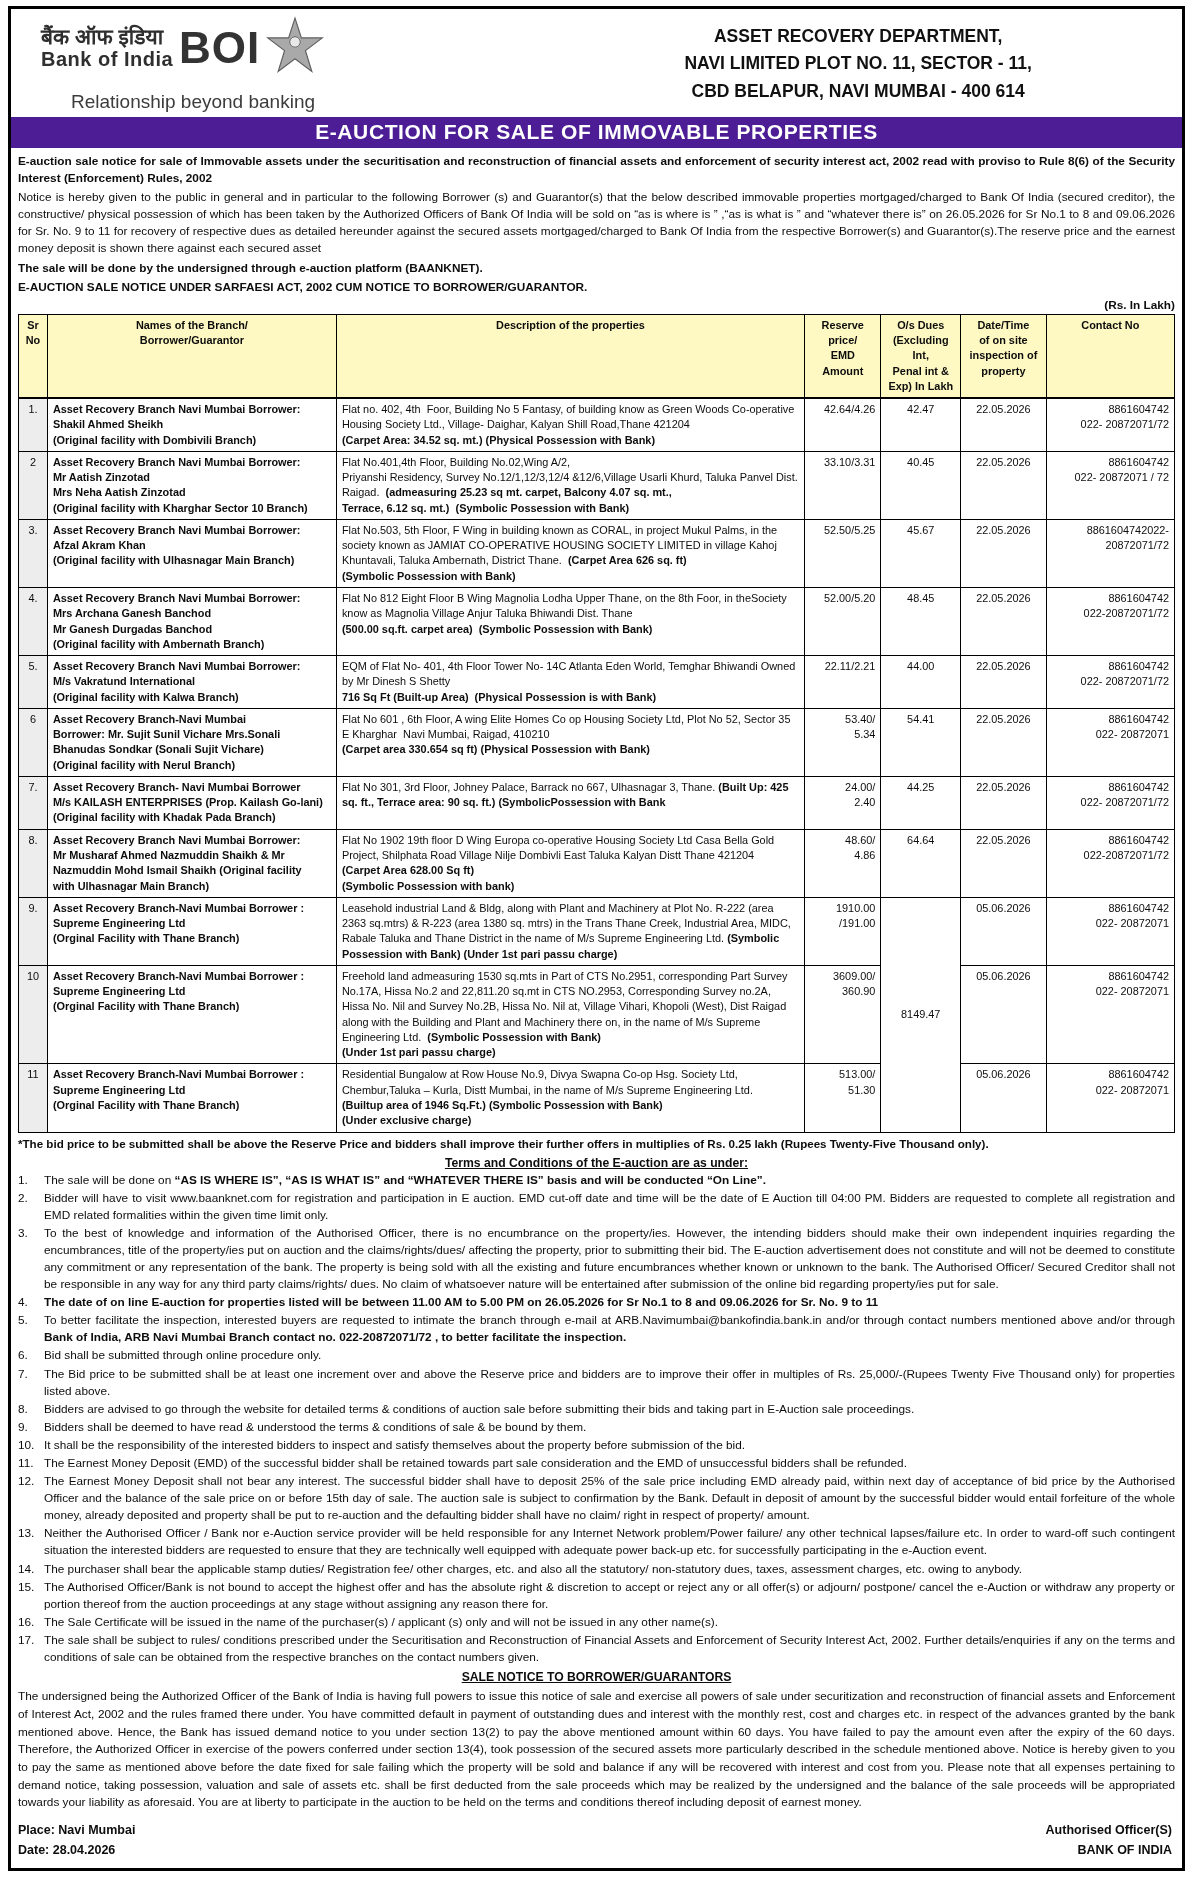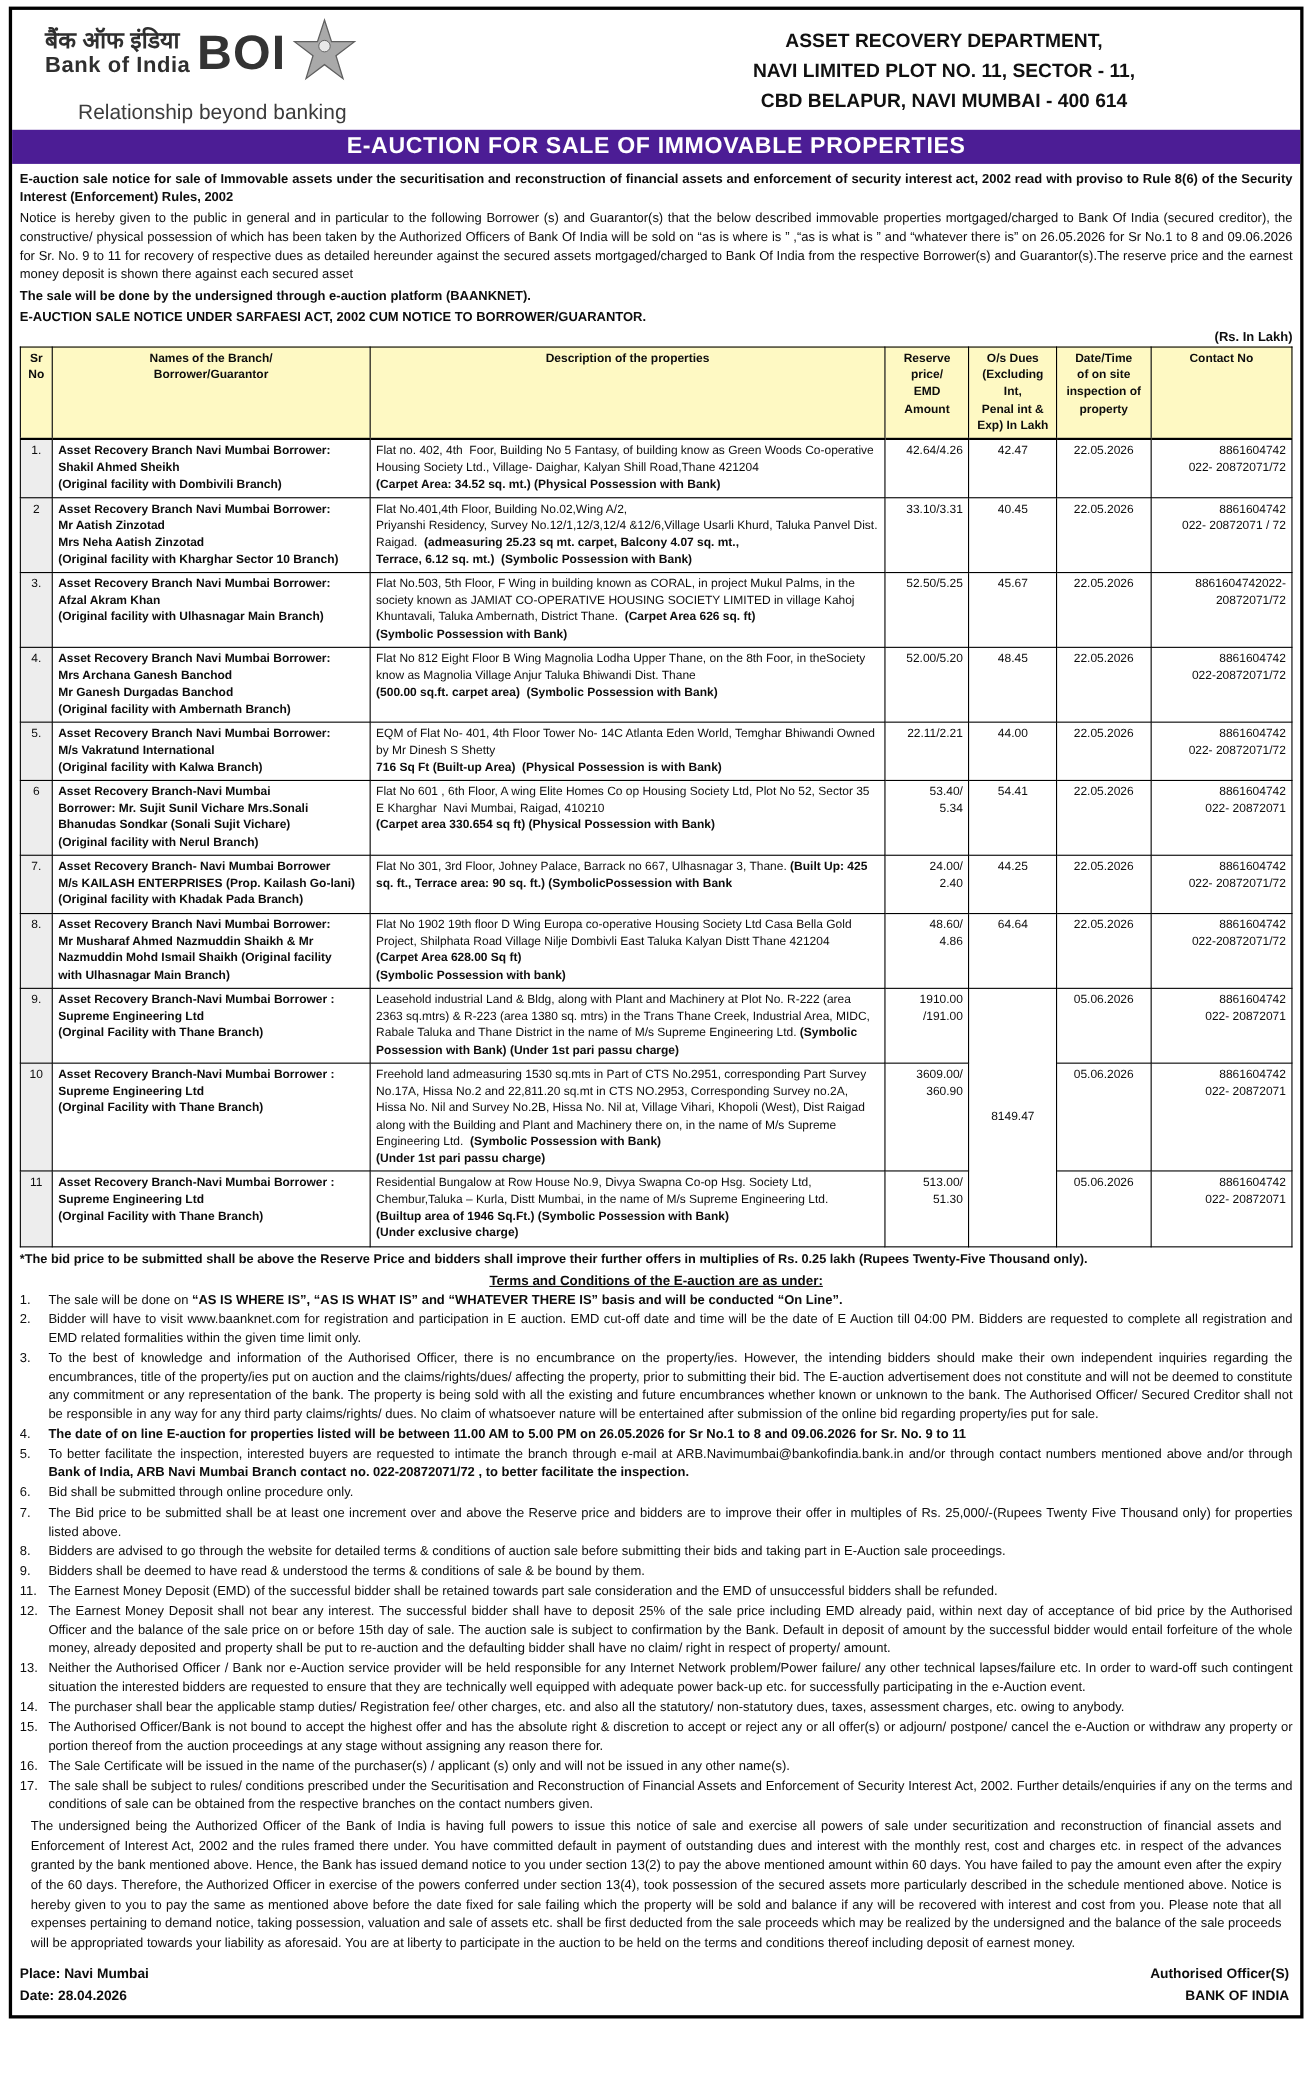--- a/index.html
+++ b/index.html
@@ -35,21 +35,21 @@
   .c-date{text-align:center;}
   .c-con{text-align:right;white-space:pre-line;}
   col.w-sr{width:2.5%;}col.w-borr{width:25%;}col.w-desc{width:40.5%;}col.w-res{width:6.6%;}col.w-dues{width:6.9%;}col.w-date{width:7.4%;}col.w-con{width:11.1%;}
   
   .footnote{font-weight:bold;font-size:11.6px;padding:4px 7px 2px 7px;}
   .sec-title{text-align:center;font-weight:bold;font-size:12.2px;text-decoration:underline;margin:4px 0 2px 0;}
   ol.terms{list-style:none;margin:0;padding:0 7px;}
   ol.terms li{display:flex;font-size:11.8px;line-height:1.45;margin:1px 0;}
   ol.terms .num{width:26px;flex:none;}
   ol.terms .txt{flex:1;text-align:justify;}
-  .sale-body{padding:2px 17px;font-size:11.8px;line-height:1.5;text-align:justify;}
+  .sale-body{padding:2px 7px;font-size:11.8px;line-height:1.5;text-align:justify;}
   
   .ftr{display:flex;justify-content:space-between;font-weight:bold;font-size:12.5px;padding:6px 10px 8px 7px;}
   .ftr div{line-height:1.6;}
   .ftr .right{text-align:right;}
   .star{flex:none;}
 </style>
 </head>
 <body>
 
 <div class="page">
@@ -332,20 +332,24 @@
       </li>
       <li>
         <span class="num">8.</span>
         <span class="txt"><span>Bidders are advised to go through the website for detailed terms &amp; conditions of auction sale before submitting their bids and taking part in E-Auction sale proceedings.</span></span>
       </li>
       <li>
         <span class="num">9.</span>
         <span class="txt"><span>Bidders shall be deemed to have read &amp; understood the terms &amp; conditions of sale &amp; be bound by them.</span></span>
       </li>
       <li>
+        <span class="num">10.</span>
+        <span class="txt"><span>It shall be the responsibility of the interested bidders to inspect and satisfy themselves about the property before submission of the bid.</span></span>
+      </li>
+      <li>
         <span class="num">11.</span>
         <span class="txt"><span>The Earnest Money Deposit (EMD) of the successful bidder shall be retained towards part sale consideration and the EMD of unsuccessful bidders shall be refunded.</span></span>
       </li>
       <li>
         <span class="num">12.</span>
         <span class="txt"><span>The Earnest Money Deposit shall not bear any interest. The successful bidder shall have to deposit 25% of the sale price including EMD already paid, within next day of acceptance of bid price by the Authorised Officer and the balance of the sale price on or before 15th day of sale. The auction sale is subject to confirmation by the Bank. Default in deposit of amount by the successful bidder would entail forfeiture of the whole money, already deposited and property shall be put to re-auction and the defaulting bidder shall have no claim/ right in respect of property/ amount.</span></span>
       </li>
       <li>
         <span class="num">13.</span>
         <span class="txt"><span>Neither the Authorised Officer / Bank nor e-Auction service provider will be held responsible for any Internet Network problem/Power failure/ any other technical lapses/failure etc. In order to ward-off such contingent situation the interested bidders are requested to ensure that they are technically well equipped with adequate power back-up etc. for successfully participating in the e-Auction event.</span></span>
@@ -361,20 +365,21 @@
       <li>
         <span class="num">16.</span>
         <span class="txt"><span>The Sale Certificate will be issued in the name of the purchaser(s) / applicant (s) only and will not be issued in any other name(s).</span></span>
       </li>
       <li>
         <span class="num">17.</span>
         <span class="txt"><span>The sale shall be subject to rules/ conditions prescribed under the Securitisation and Reconstruction of Financial Assets and Enforcement of Security Interest Act, 2002. Further details/enquiries if any on the terms and conditions of sale can be obtained from the respective branches on the contact numbers given.</span></span>
       </li>
     </ol>
 
+  <div class="sec-title">SALE NOTICE TO BORROWER/GUARANTORS</div>
   <div class="sale-body">The undersigned being the Authorized Officer of the Bank of India is having full powers to issue this notice of sale and exercise all powers of sale under securitization and reconstruction of financial assets and Enforcement of Interest Act, 2002 and the rules framed there under. You have committed default in payment of outstanding dues and interest with the monthly rest, cost and charges etc. in respect of the advances granted by the bank mentioned above. Hence, the Bank has issued demand notice to you under section 13(2) to pay the above mentioned amount within 60 days. You have failed to pay the amount even after the expiry of the 60 days. Therefore, the Authorized Officer in exercise of the powers conferred under section 13(4), took possession of the secured assets more particularly described in the schedule mentioned above. Notice is hereby given to you to pay the same as mentioned above before the date fixed for sale failing which the property will be sold and balance if any will be recovered with interest and cost from you. Please note that all expenses pertaining to demand notice, taking possession, valuation and sale of assets etc. shall be first deducted from the sale proceeds which may be realized by the undersigned and the balance of the sale proceeds will be appropriated towards your liability as aforesaid. You are at liberty to participate in the auction to be held on the terms and conditions thereof including deposit of earnest money.</div>
 
   <div class="ftr">
     <div>
       <div>Place: Navi Mumbai</div>
       <div>Date: 28.04.2026</div>
     </div>
     <div class="right">
       <div>Authorised Officer(S)</div>
       <div>BANK OF INDIA</div>

